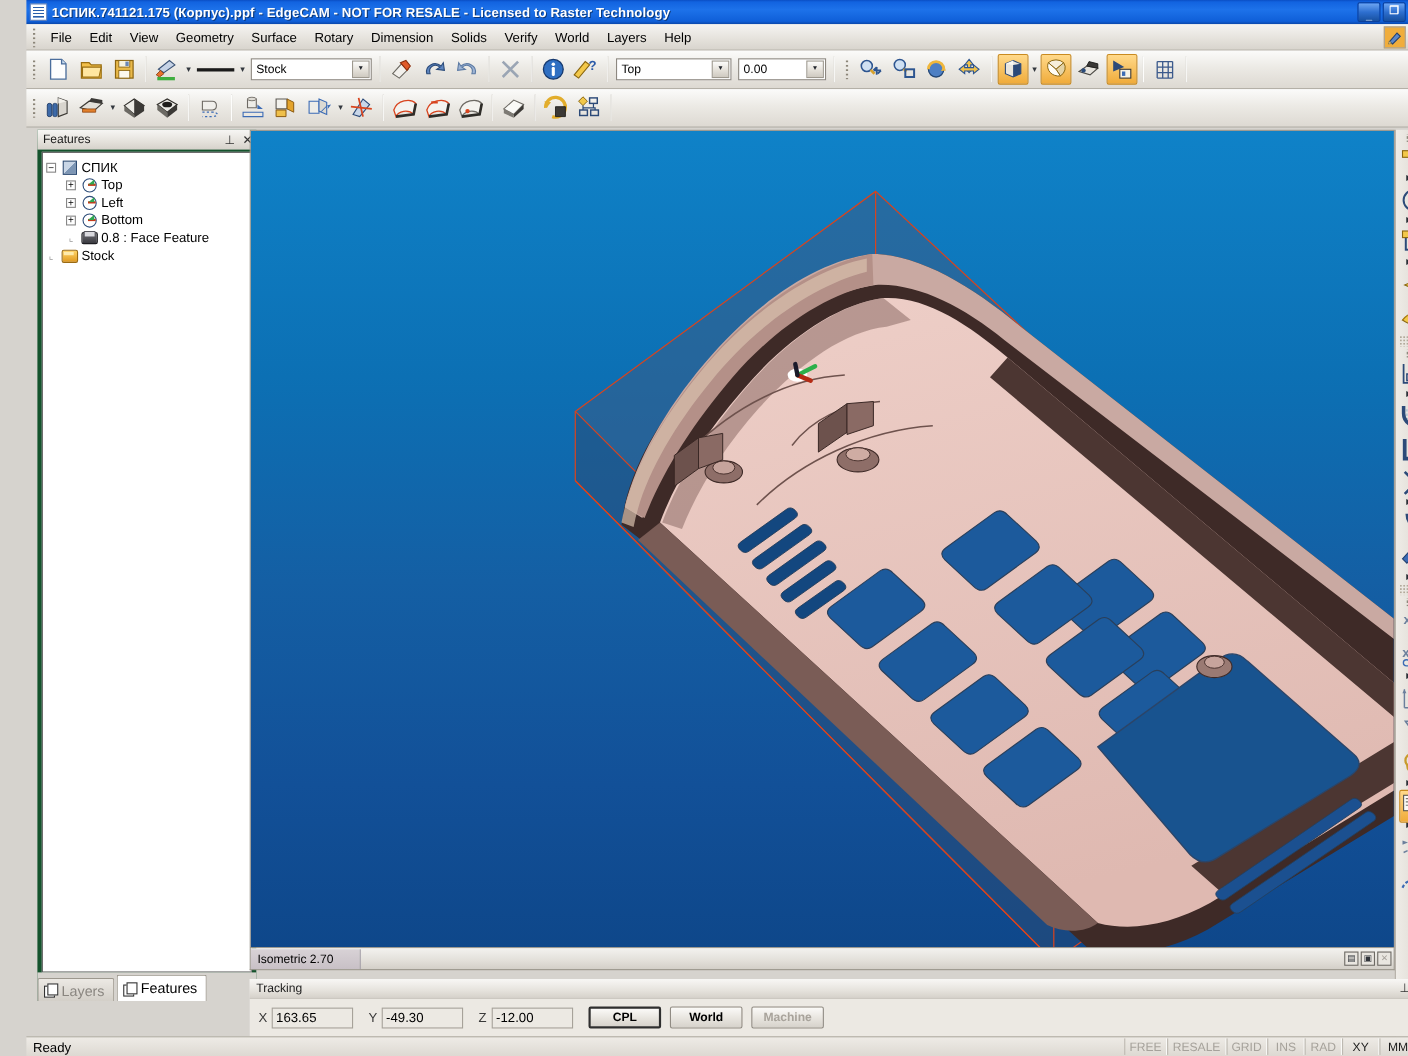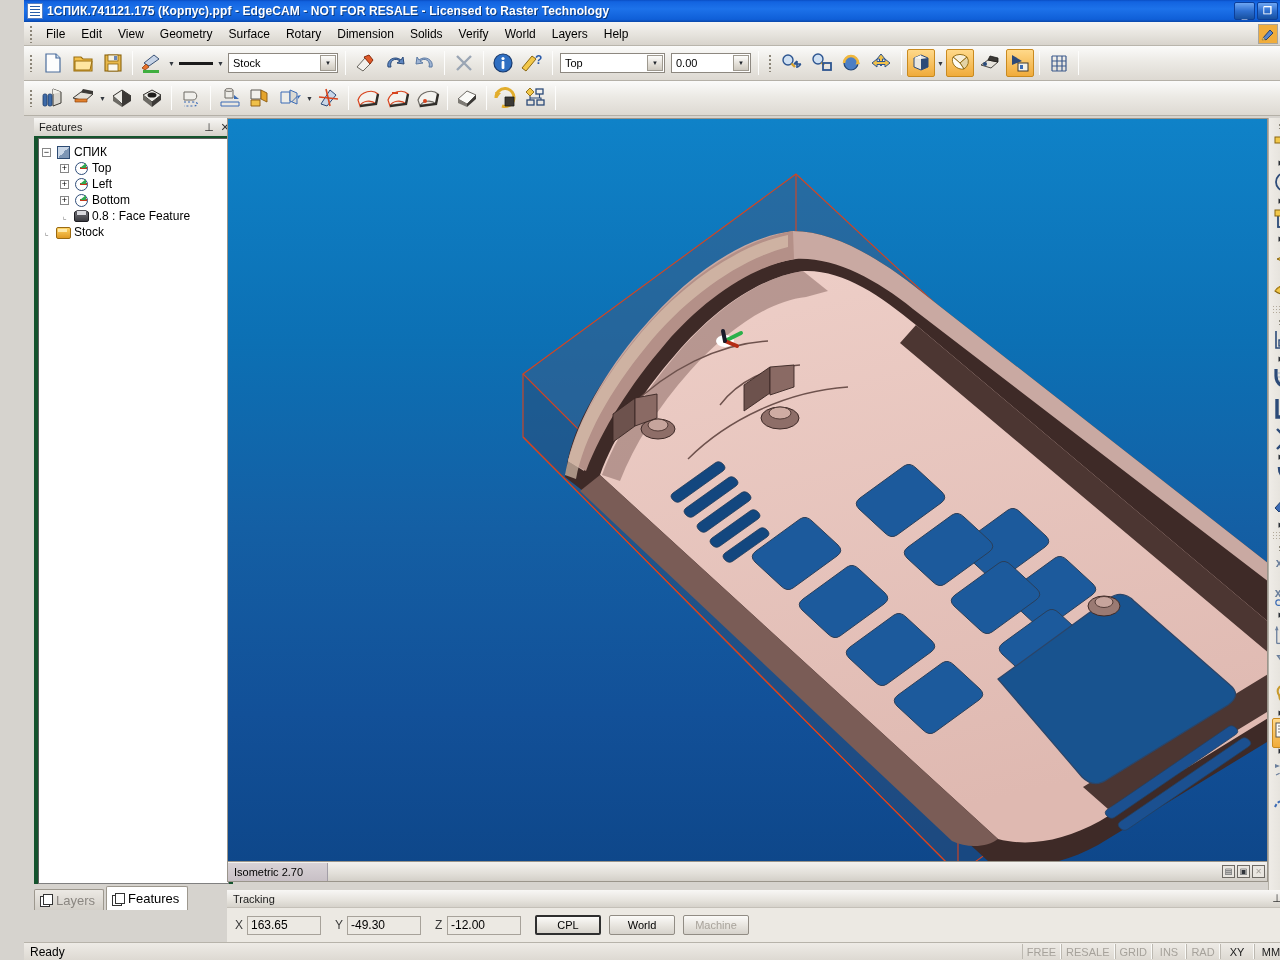--- a/index.html
+++ b/index.html
@@ -211,20 +211,21 @@
   .coord .lbl { width: 12px; font-size: 12px; color:#3a3a3a; }
   .coord .val {
     width: 74px; height: 19px; border:1px solid #a7a29a; background:#ece9e3;
     font-size: 12px; color:#000; display:flex; align-items:center; padding-left:3px;
   }
   .cbtn {
     height: 20px; min-width: 66px; margin-right: 8px; display:flex; align-items:center;
     justify-content:center; font-size: 11px; color:#000; border-radius:2px;
     background: linear-gradient(to bottom,#fbfaf8,#e7e4de 55%,#d6d2cb);
     border:1px solid #918c84;
+    font-weight:bold;
   }
   .cbtn.focus { border:2px solid #2f2f2f; }
   .cbtn.dis { color:#a8a39b; }
 
   
   .statusbar {
     position: absolute; left: 0; top: 942px; width: 1280px; height: 18px;
     background: linear-gradient(to bottom,#eeebe6,#ddd9d2);
     display: flex; align-items: center; border-top: 1px solid #b7b3aa;
   }

